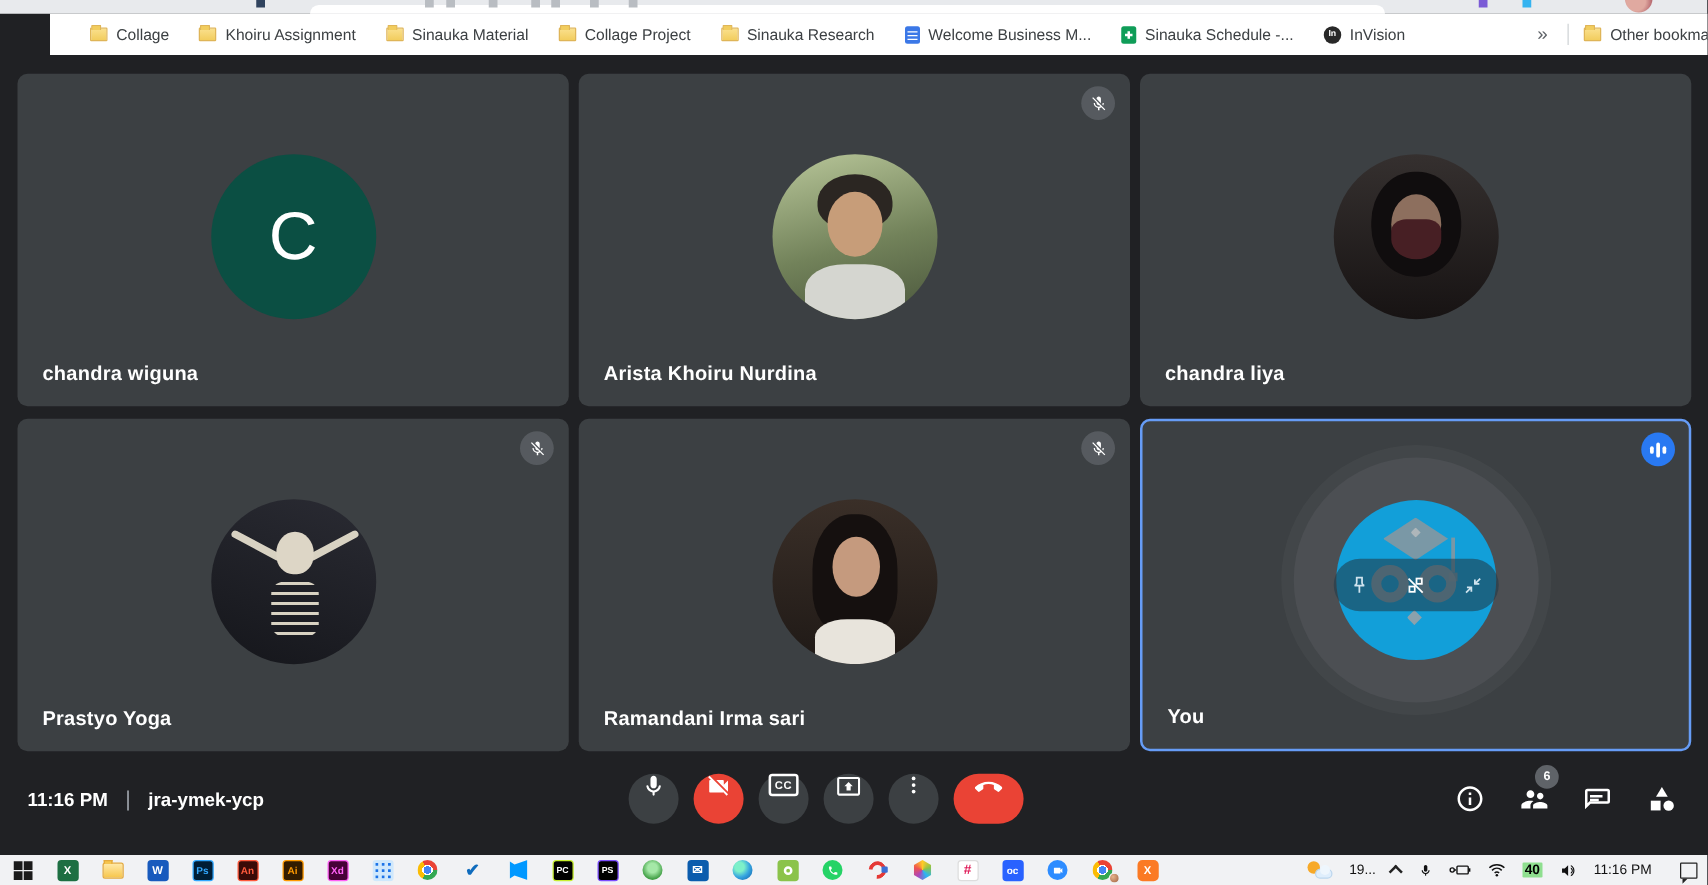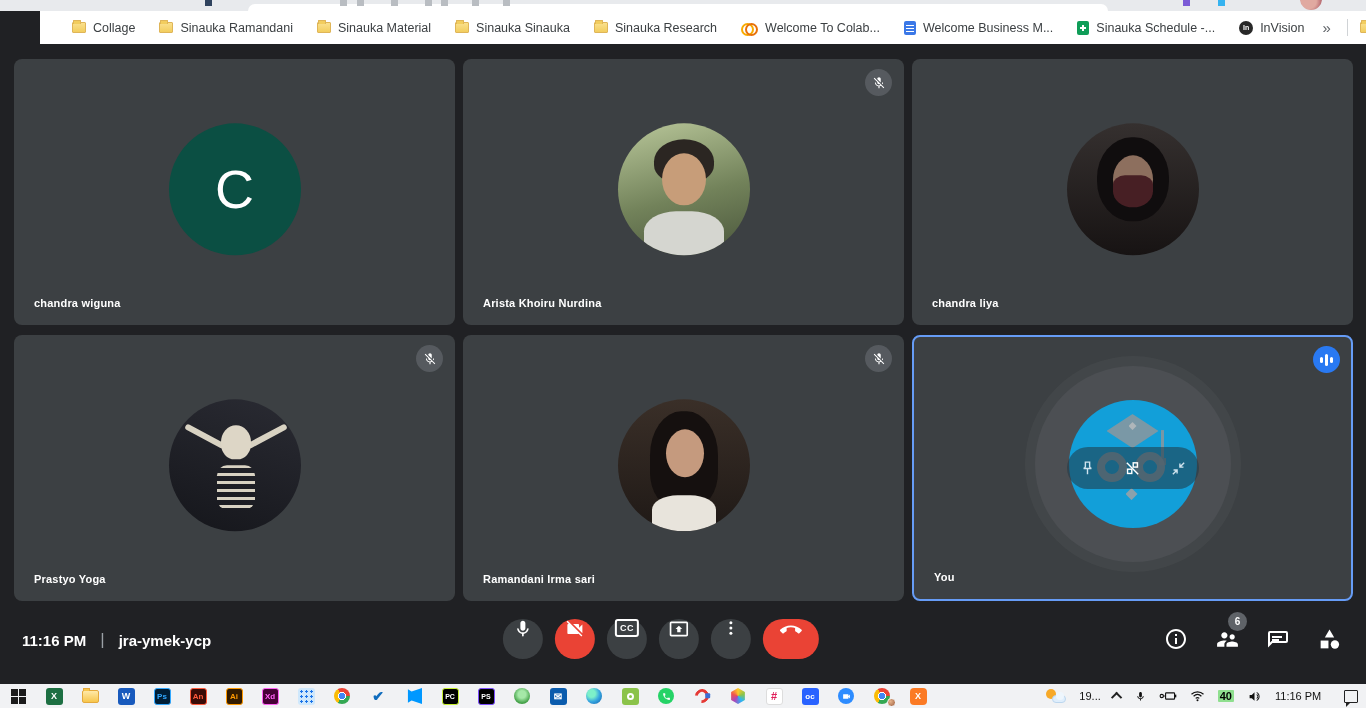--- a/index.html
+++ b/index.html
@@ -38,21 +38,21 @@
   .bm-right { margin-left:auto; display:flex; align-items:center; gap:10px; }
   .bm-chevron { color:#5f6368; font-size:15px; padding:0 6px; cursor:pointer; }
   .bm-divider { width:1px; height:17px; background:#d0d3d6; }
 
   
   .meet { position:absolute; top:44px; left:0; width:1366px; height:640px; background:#202124; }
   .tiles { position:absolute; top:15px; left:14px; width:1339px; height:542px;
     display:grid; grid-template-columns:1fr 1fr 1fr; grid-template-rows:266px 266px; gap:10px 8px; }
   .tile { position:relative; background:#3c4043; border-radius:8px; overflow:hidden; }
   .tile.you { border:2px solid #669cf6; }
-  .tname { position:absolute; left:20px; bottom:16px; color:#fff; font-size:11px; font-weight:600; letter-spacing:.2px; }
+  .tname { position:absolute; left:20px; bottom:16px; color:#fff; font-size:16px; font-weight:600; letter-spacing:.2px; }
   .mute-badge { position:absolute; top:10px; right:12px; width:27px; height:27px; border-radius:50%;
     background:rgba(95,99,104,.75); display:flex; align-items:center; justify-content:center; }
   .avatar { position:absolute; left:50%; top:50%; transform:translate(-50%,-52%); width:132px; height:132px; border-radius:50%; overflow:hidden; }
   .avatar.letter { background:#0b4f43; display:flex; align-items:center; justify-content:center; color:#fff; font-size:54px; }
   .ph { position:relative; }
   .ph i { position:absolute; display:block; }
   
   .ph-arista { background:linear-gradient(165deg,#b9c79a,#72825a 55%,#49553b); }
   .ph-arista .hair { left:36px; top:16px; width:60px; height:44px; border-radius:50% 50% 42% 42%; background:#2b2622; }
   .ph-arista .face { left:44px; top:30px; width:44px; height:52px; border-radius:50%; background:#c79d79; }
@@ -156,37 +156,33 @@
     <div class="avatar-frag"></div>
   </div>
 
   <div class="bookmarks">
     <div class="bm">
       <span class="bm-folder"></span>
       <span class="bm-label">Collage</span>
     </div>
     <div class="bm">
       <span class="bm-folder"></span>
-      <span class="bm-label">Sinauka Ramandani</span>
+      <span class="bm-label">Khoiru Assignment</span>
     </div>
     <div class="bm">
       <span class="bm-folder"></span>
       <span class="bm-label">Sinauka Material</span>
     </div>
     <div class="bm">
       <span class="bm-folder"></span>
-      <span class="bm-label">Sinauka Sinauka</span>
+      <span class="bm-label">Collage Project</span>
     </div>
     <div class="bm">
       <span class="bm-folder"></span>
       <span class="bm-label">Sinauka Research</span>
-    </div>
-    <div class="bm">
-      <span class="ic-colab"></span>
-      <span class="bm-label">Welcome To Colab...</span>
     </div>
     <div class="bm">
       <span class="ic-docs"></span>
       <span class="bm-label">Welcome Business M...</span>
     </div>
     <div class="bm">
       <span class="ic-sheets"></span>
       <span class="bm-label">Sinauka Schedule -...</span>
     </div>
     <div class="bm">

